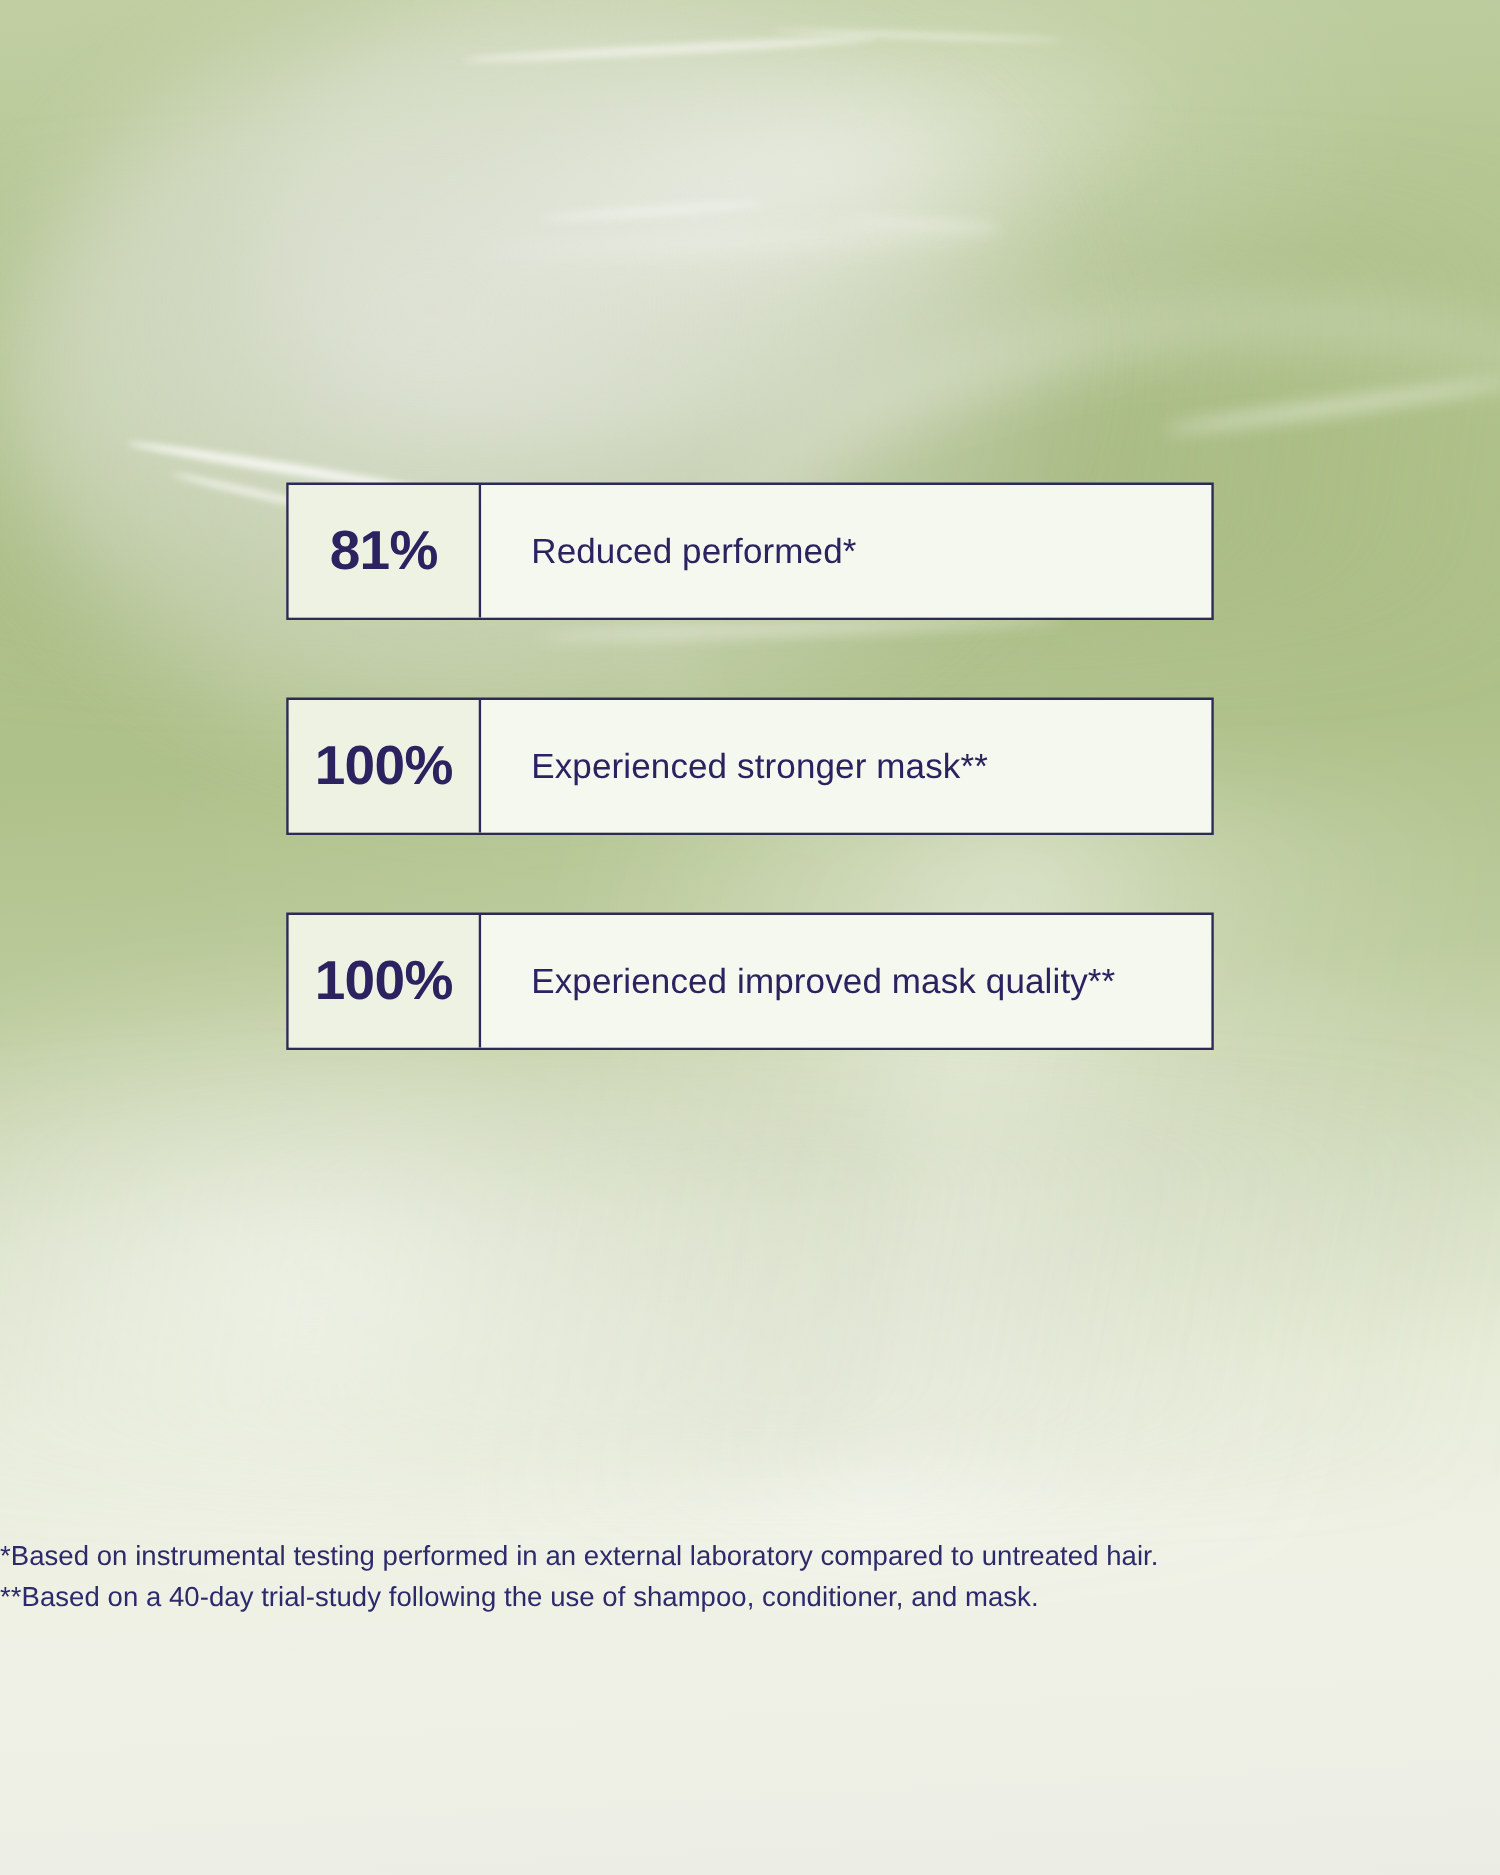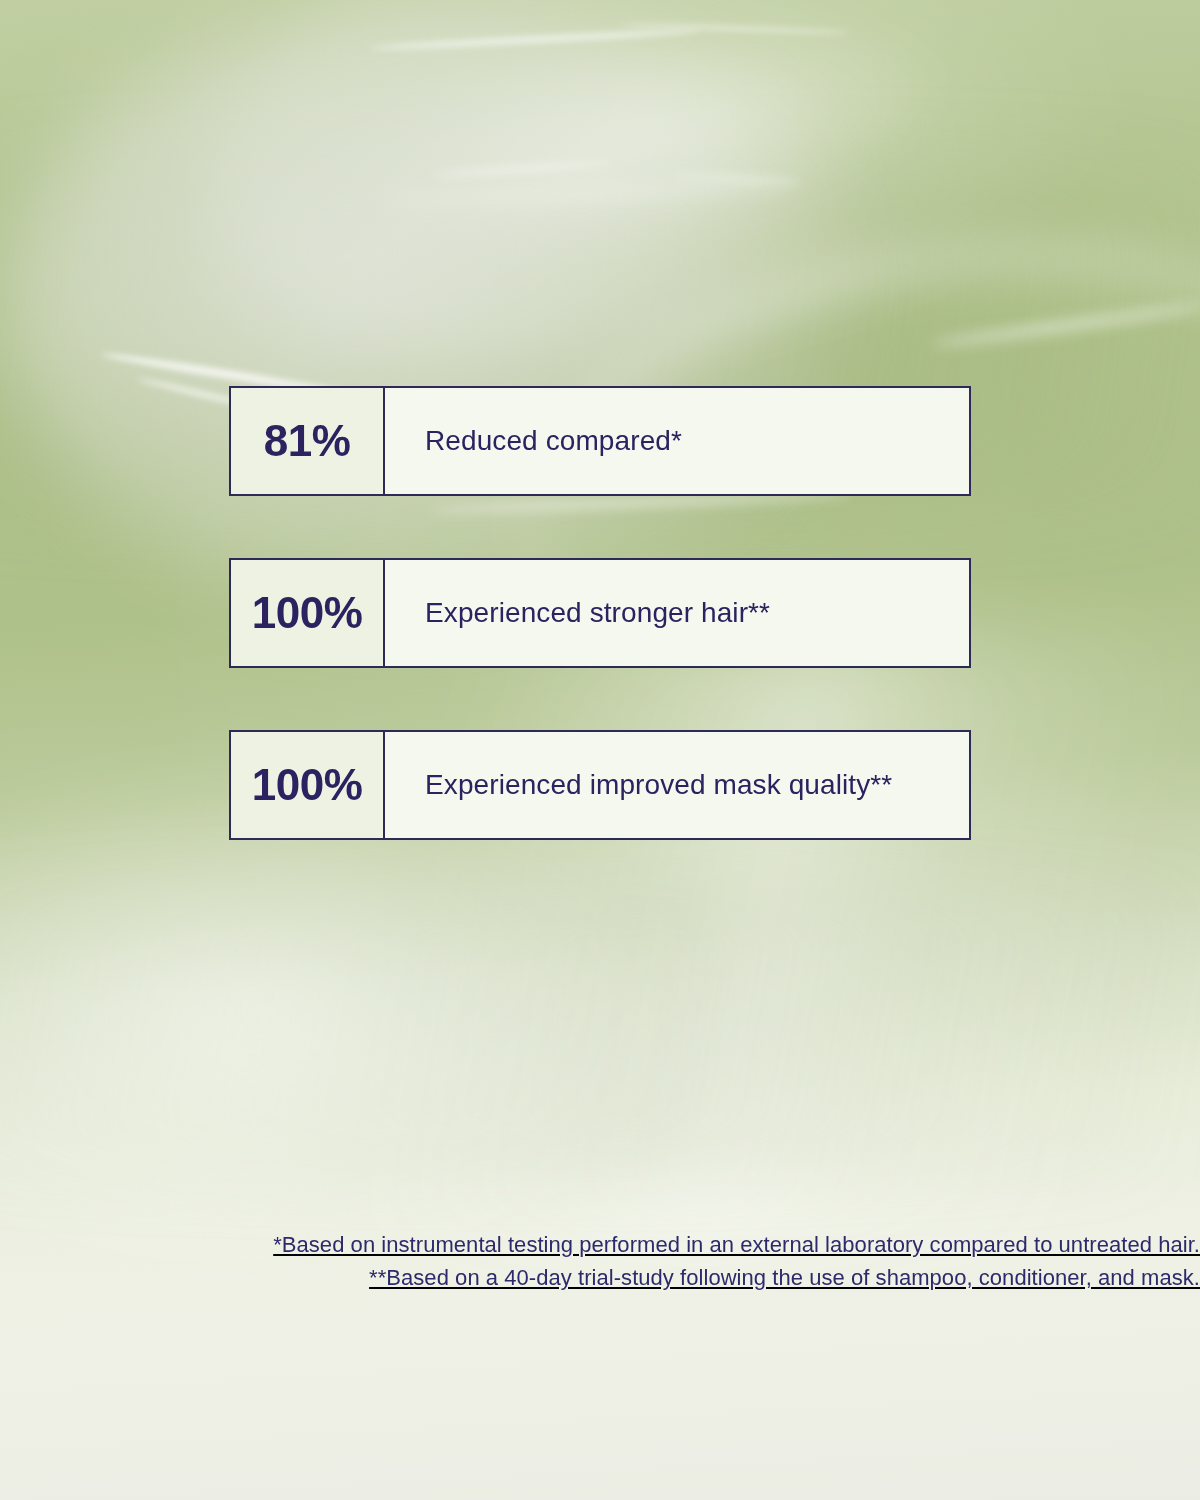--- a/index.html
+++ b/index.html
@@ -247,22 +247,21 @@
     line-height: 1.15;
     letter-spacing: 0.1px;
   }
 
   
   .footnotes {
     position: absolute;
     left: 0;
     right: 0;
     top: 1228px;
-    text-align: right;
-    text-decoration: underline;
+    text-align: left;
   }
   .footnote-line {
     font-size: 22px;
     font-weight: 400;
     color: #2d2a6b;
     line-height: 33px;
     letter-spacing: 0.05px;
     white-space: nowrap;
   }
 </style>
@@ -295,30 +294,30 @@
 
   <div class="bg-layer bg-vignette"></div>
 
   <div class="stats">
 
     <div class="stat-row">
       <div class="stat-value-cell">
         <span class="stat-value">81%</span>
       </div>
       <div class="stat-label-cell">
-        <span class="stat-label">Reduced compared*</span>
+        <span class="stat-label">Reduced performed*</span>
       </div>
     </div>
 
     <div class="stat-row">
       <div class="stat-value-cell">
         <span class="stat-value">100%</span>
       </div>
       <div class="stat-label-cell">
-        <span class="stat-label">Experienced stronger hair**</span>
+        <span class="stat-label">Experienced stronger mask**</span>
       </div>
     </div>
 
     <div class="stat-row">
       <div class="stat-value-cell">
         <span class="stat-value">100%</span>
       </div>
       <div class="stat-label-cell">
         <span class="stat-label">Experienced improved mask quality**</span>
       </div>

